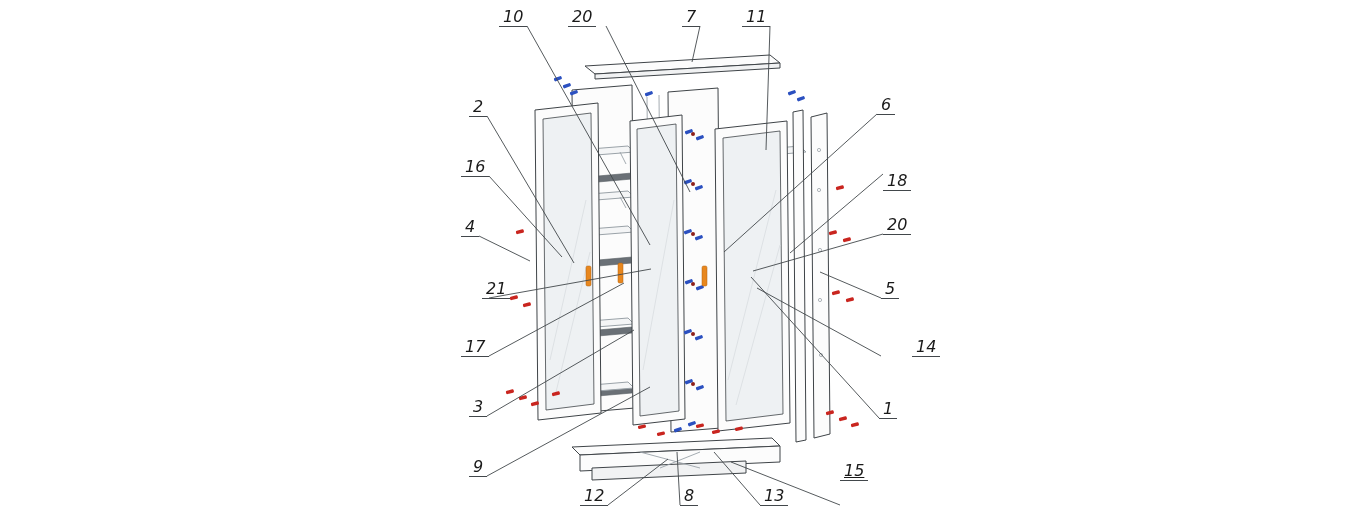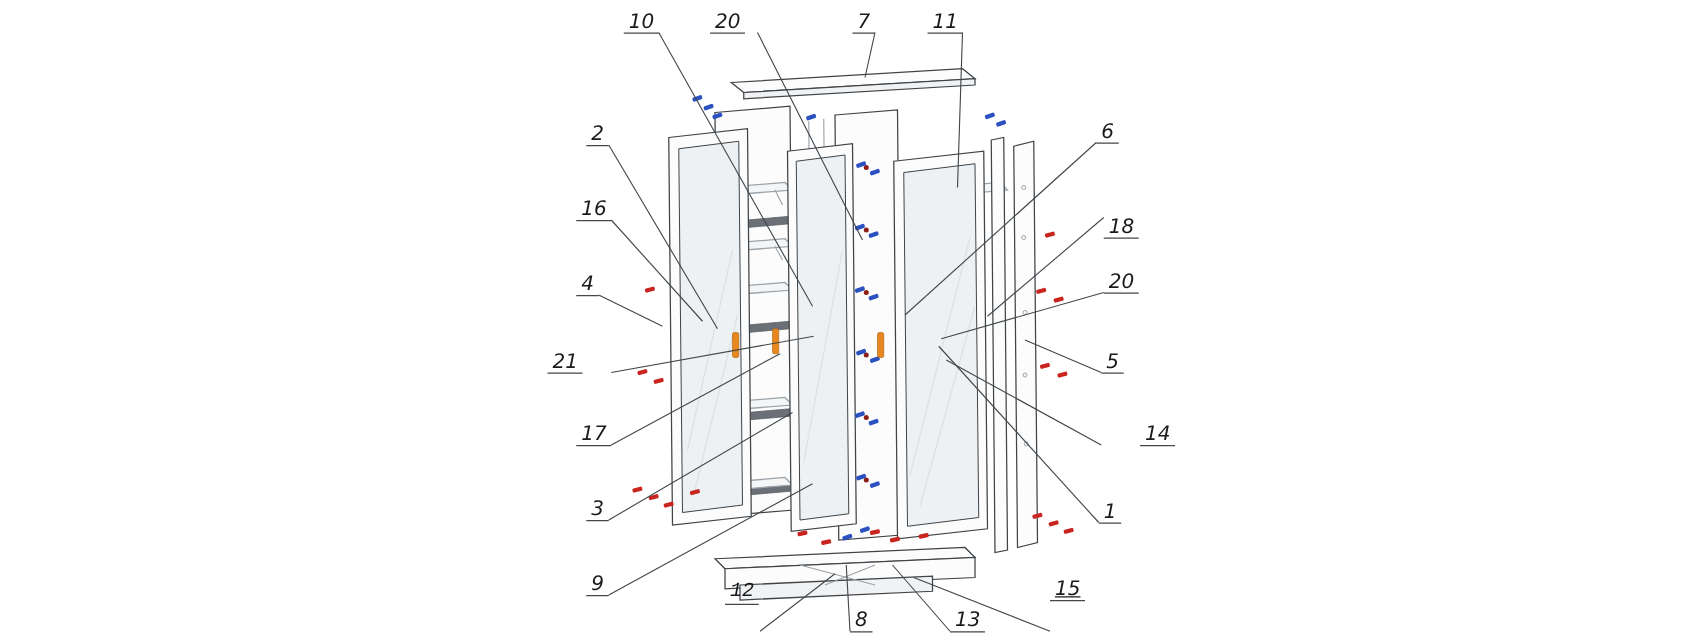--- a/index.html
+++ b/index.html
@@ -226,29 +226,29 @@
   </svg>
 
   <div id="callouts">
       <div class="callout" style="left: 499px; top: 8px;">10</div>
       <div class="callout" style="left: 551px; top: 8px; margin-left: 17px;">20</div>
       <div class="callout" style="left: 682px; top: 8px;">7</div>
       <div class="callout" style="left: 742px; top: 8px; font-style: italic;">11</div>
       <div class="callout" style="left: 469px; top: 98px;">2</div>
       <div class="callout" style="left: 461px; top: 158px;">16</div>
       <div class="callout" style="left: 461px; top: 218px;">4</div>
-      <div class="callout" style="left: 438px; top: 280px;">21</div>
+      <div class="callout" style="left: 482px; top: 280px;">21</div>
       <div class="callout" style="left: 461px; top: 338px;">17</div>
       <div class="callout" style="left: 469px; top: 398px;">3</div>
       <div class="callout" style="left: 469px; top: 458px;">9</div>
       <div class="callout" style="left: 877px; top: 96px;">6</div>
       <div class="callout" style="left: 883px; top: 156px; margin-top: 16px;">18</div>
       <div class="callout" style="left: 883px; top: 216px;">20</div>
       <div class="callout" style="left: 881px; top: 280px;">5</div>
       <div class="callout" style="left: 881px; top: 338px; margin-left: 31px;">14</div>
       <div class="callout" style="left: 879px; top: 400px;">1</div>
-      <div class="callout" style="left: 580px; top: 465px; font-family: Liberation Mono, monospace;">12</div>
+      <div class="callout" style="left: 580px; top: 487px;">12</div>
       <div class="callout" style="left: 680px; top: 487px;">8</div>
       <div class="callout" style="left: 760px; top: 487px;">13</div>
       <div class="callout" style="left: 840px; top: 462px; text-decoration: underline;">15</div>
     </div>
 
 </div>
 
 </body></html>

